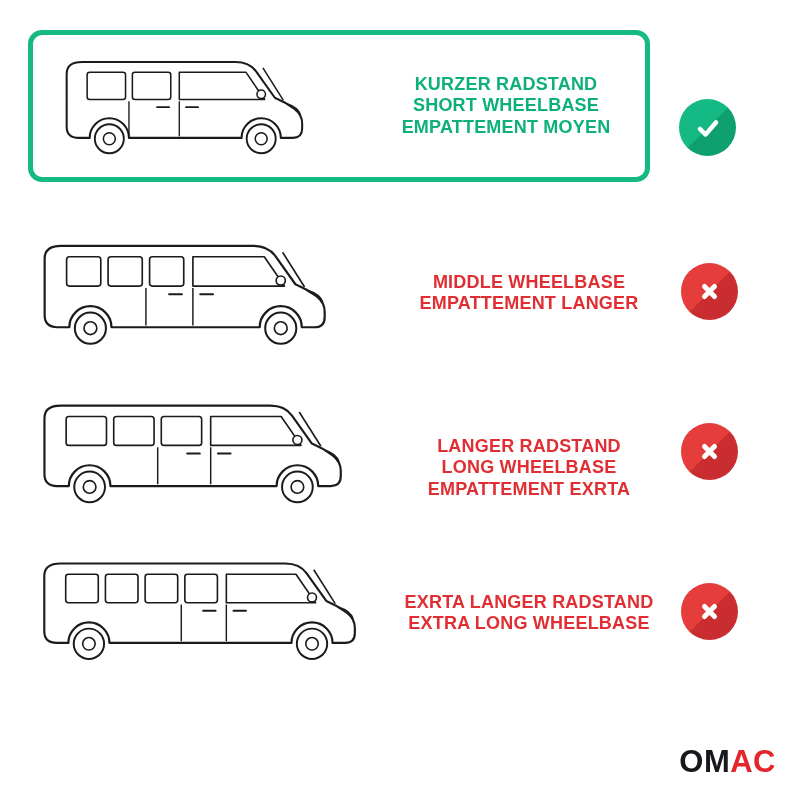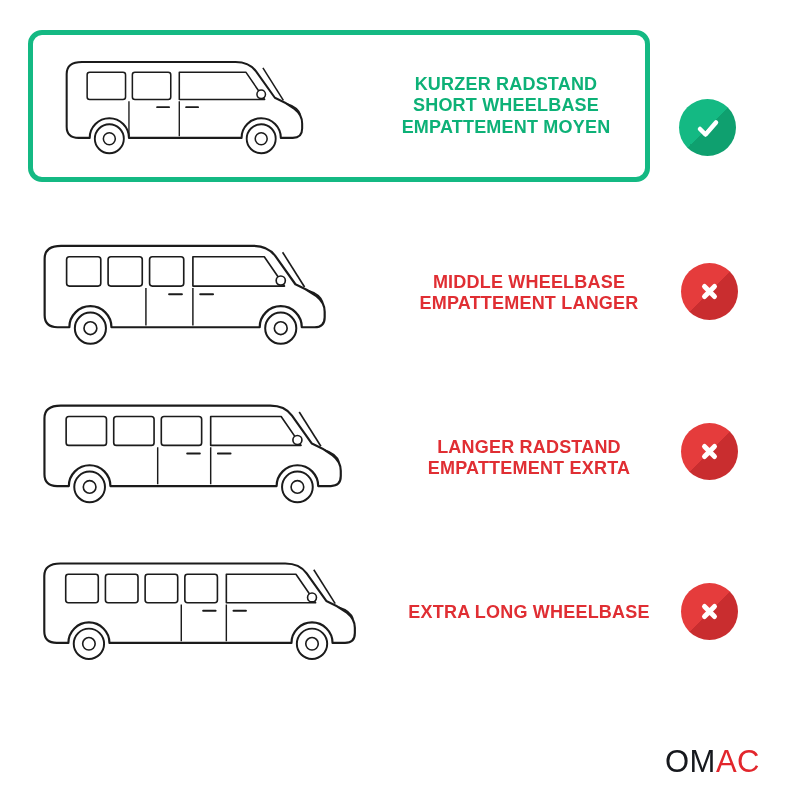--- a/index.html
+++ b/index.html
@@ -30,29 +30,29 @@
   .badge{
     position:absolute;width:57px;height:57px;border-radius:50%;
     display:flex;align-items:center;justify-content:center;
   }
   .badge.ok{background:linear-gradient(135deg,var(--green) 50%,var(--green-dark) 50%);}
   .badge.no{background:linear-gradient(135deg,var(--red) 50%,var(--red-dark) 50%);}
   .van-2{position:absolute;left:30px;top:233px;}
   .van-3{position:absolute;left:30px;top:393px;}
   .van-4{position:absolute;left:30px;top:551px;}
   .text-2{top:261px;}
-  .text-3{top:426px;}
+  .text-3{top:436px;}
   .text-4{top:581px;}
   .badge-1{left:679px;top:99px;}
   .badge-2{left:681px;top:263px;}
   .badge-3{left:681px;top:423px;}
   .badge-4{left:681px;top:583px;}
   .logo{
-    position:absolute;right:40px;top:746px;
-    font-size:31px;font-weight:400;letter-spacing:.5px;line-height:1;
+    position:absolute;right:24px;top:746px;
+    font-size:31px;font-weight:700;letter-spacing:.5px;line-height:1;
   }
   .logo .om{color:var(--logo-dark);}
   .logo .ac{color:var(--logo-red);}
 </style>
 </head>
 <body>
 
 <div class="page">
 
   <div class="row">
@@ -125,20 +125,21 @@
           <path d="M 326 63 Q 339 67 342 76" stroke="var(--line,#1b1b1b)" stroke-width="1.8"></path>
           <path d="M 200 60 L 200 101 M 141.33333333333331 60 L 141.33333333333331 101" stroke="var(--line,#1b1b1b)" stroke-width="1.6"></path>
           <path d="M 208 67 L 222 67 M 174 67 L 188 67" stroke="var(--line,#1b1b1b)" stroke-width="2.2" stroke-linecap="round"></path>
           <circle cx="66" cy="104" r="17" stroke="var(--line,#1b1b1b)" stroke-width="2.2" fill="#fff"></circle>
           <circle cx="66" cy="104" r="7" stroke="var(--line,#1b1b1b)" stroke-width="1.8" fill="#fff"></circle>
           <circle cx="296" cy="104" r="17" stroke="var(--line,#1b1b1b)" stroke-width="2.2" fill="#fff"></circle>
           <circle cx="296" cy="104" r="7" stroke="var(--line,#1b1b1b)" stroke-width="1.8" fill="#fff"></circle>
         </svg></div>
     <div class="opt-text red-text abs-text text-3">
       <div>LANGER RADSTAND</div>
+      <div>LONG WHEELBASE</div>
       <div>EMPATTEMENT EXRTA</div>
     </div>
     <div class="badge no badge-3">
       <svg viewBox="0 0 64 64" width="29" height="29">
         <path d="M21 21 L43 43 M43 21 L21 43" stroke="#fff" stroke-width="11" fill="none" stroke-linecap="round"></path>
       </svg>
     </div>
   </div>
 
   <div class="row">
@@ -153,20 +154,21 @@
           <circle cx="316" cy="52" r="5" stroke="var(--line,#1b1b1b)" stroke-width="1.8" fill="#fff"></circle>
           <path d="M 346 63 Q 359 67 362 76" stroke="var(--line,#1b1b1b)" stroke-width="1.8"></path>
           <path d="M 220 60 L 220 101 M 169.5 60 L 169.5 101" stroke="var(--line,#1b1b1b)" stroke-width="1.6"></path>
           <path d="M 228 67 L 242 67 M 194 67 L 208 67" stroke="var(--line,#1b1b1b)" stroke-width="2.2" stroke-linecap="round"></path>
           <circle cx="66" cy="104" r="17" stroke="var(--line,#1b1b1b)" stroke-width="2.2" fill="#fff"></circle>
           <circle cx="66" cy="104" r="7" stroke="var(--line,#1b1b1b)" stroke-width="1.8" fill="#fff"></circle>
           <circle cx="316" cy="104" r="17" stroke="var(--line,#1b1b1b)" stroke-width="2.2" fill="#fff"></circle>
           <circle cx="316" cy="104" r="7" stroke="var(--line,#1b1b1b)" stroke-width="1.8" fill="#fff"></circle>
         </svg></div>
     <div class="opt-text red-text abs-text text-4">
+      <div>EXRTA LANGER RADSTAND</div>
       <div>EXTRA LONG WHEELBASE</div>
     </div>
     <div class="badge no badge-4">
       <svg viewBox="0 0 64 64" width="29" height="29">
         <path d="M21 21 L43 43 M43 21 L21 43" stroke="#fff" stroke-width="11" fill="none" stroke-linecap="round"></path>
       </svg>
     </div>
   </div>
 
   <div class="logo">

